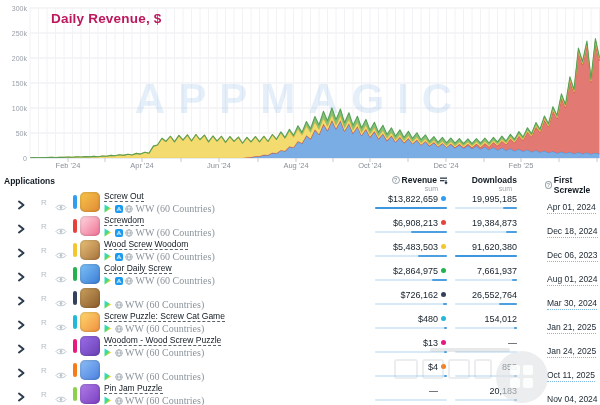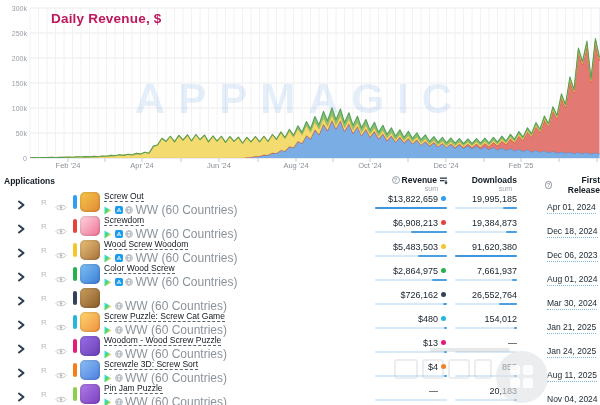--- a/index.html
+++ b/index.html
@@ -4,41 +4,41 @@
 <style>
   html,body{margin:0;padding:0;background:#fff;}
   #app{position:relative;width:600px;height:405px;background:#fff;overflow:hidden;
        font-family:"Liberation Sans",sans-serif;-webkit-font-smoothing:antialiased;}
   
   #chart-wrap{position:absolute;left:0;top:0;width:600px;height:172px;}
   #chart-title{position:absolute;left:51px;top:11px;font-size:13.5px;font-weight:bold;color:#be185d;letter-spacing:.2px;}
   
   #table{position:absolute;left:0;top:172px;width:600px;height:233px;}
   .apps-hdr{position:absolute;left:4px;top:4px;font-size:8.5px;font-weight:bold;color:#141c24;}
-  .col-hdr{position:absolute;top:3px;display:flex;align-items:center;gap:2px;font-size:8.5px;font-weight:bold;color:#141c24;text-align:right;}
+  .col-hdr{position:absolute;top:3px;display:flex;align-items:center;gap:2px;font-size:8.5px;font-weight:bold;color:#141c24;}
   .hdr-rev{left:355px;width:93px;justify-content:flex-end;}
   .hdr-dl{left:435px;width:82px;justify-content:flex-end;}
   .hdr-fr{left:545px;}
   .sum-lbl{position:absolute;top:13px;font-size:7px;color:#9aa5ad;text-align:right;}
   .sum-rev{left:355px;width:83px;}
   .sum-dl{left:435px;width:77px;}
   .qmark{display:inline-flex;width:8px;height:8px;border:1px solid #9aa3ab;border-radius:50%;
          color:#9aa3ab;font-size:6px;font-weight:bold;align-items:center;justify-content:center;box-sizing:border-box;}
   #rows{position:absolute;left:0;top:18px;width:600px;}
   .row{position:absolute;left:0;width:600px;height:24px;}
   .chev{position:absolute;left:16px;top:7px;}
   .rbadge{position:absolute;left:41px;top:8px;font-size:8px;color:#b6bdc4;}
   .eye{position:absolute;left:55px;top:8px;}
   .cbar{position:absolute;left:73px;top:5px;width:3.5px;height:14px;border-radius:2px;}
   .appicon{position:absolute;left:80px;top:2px;width:20px;height:20px;border-radius:5px;
            box-shadow:inset 0 0 3px rgba(0,0,0,.25);}
   .appname{position:absolute;left:104px;top:1px;font-size:8.5px;font-weight:normal;color:#101820;
            border-bottom:1px dashed #5a646e;line-height:10px;cursor:pointer;}
   .subrow{position:absolute;left:104px;top:13px;display:flex;align-items:center;gap:2.5px;}
-  .region{font-size:12px;color:#8b949c;}
+  .region{font-size:10px;color:#8b949c;font-family:Liberation Serif, serif;}
   .val{position:absolute;top:4px;font-size:9px;font-weight:500;color:#16202a;text-align:right;}
   .val-rev{left:355px;width:83px;}
   .val-dl{left:435px;width:82px;}
   .dot{position:absolute;left:441px;top:6px;width:5px;height:5px;border-radius:50%;}
   .track{position:absolute;top:17px;height:2px;border-radius:1px;background:#d8eaf8;}
   .track-rev{left:375px;width:72px;}
   .track-dl{left:455px;width:62px;}
   .seg{position:absolute;right:0;top:0;height:2px;border-radius:1px;background:#4c9fe0;}
   .date{position:absolute;left:547px;top:12px;font-size:8.5px;color:#1b2630;
         border-bottom:1px dotted #7fb9e6;padding-bottom:1px;}
@@ -192,21 +192,21 @@
     </div>
     <div class="sum-lbl sum-rev">sum</div>
 
     <div class="col-hdr hdr-dl">
       <span>Downloads</span>
     </div>
     <div class="sum-lbl sum-dl">sum</div>
 
     <div class="col-hdr hdr-fr">
       <span class="qmark">?</span>
-      <span>First Release</span>
+      <span>First Screwzle</span>
     </div>
 
     <div id="rows">
         <div class="row" style="top: 0px;">
           <span class="chev"><svg width="10" height="12" viewBox="0 0 10 12">
               <polyline points="3,2.5 7.5,6 3,9.5" fill="none" stroke="#2e3d4f" stroke-width="2" stroke-linecap="round" stroke-linejoin="round"></polyline>
             </svg></span>
           <span class="rbadge">R</span>
           <span class="eye"><svg width="12" height="9" viewBox="0 0 12 9">
               <path d="M1 4.5 C3 1.5 9 1.5 11 4.5 C9 7.5 3 7.5 1 4.5 Z" fill="none" stroke="#bcc4cb" stroke-width="1"></path>
@@ -345,21 +345,21 @@
           <span class="chev"><svg width="10" height="12" viewBox="0 0 10 12">
               <polyline points="3,2.5 7.5,6 3,9.5" fill="none" stroke="#2e3d4f" stroke-width="2" stroke-linecap="round" stroke-linejoin="round"></polyline>
             </svg></span>
           <span class="rbadge">R</span>
           <span class="eye"><svg width="12" height="9" viewBox="0 0 12 9">
               <path d="M1 4.5 C3 1.5 9 1.5 11 4.5 C9 7.5 3 7.5 1 4.5 Z" fill="none" stroke="#bcc4cb" stroke-width="1"></path>
               <circle cx="6" cy="4.5" r="1.4" fill="#bcc4cb"></circle>
             </svg></span>
           <span class="cbar" style="background:#23b24b"></span>
           <span class="appicon" style="background:linear-gradient(135deg,#7ec3f7,#3a7bd5)"></span>
-          <span class="appname">Color Wood Screw</span>
+          <span class="appname">Color Daily Screw</span>
           <span class="subrow">
             <svg width="8" height="9" viewBox="0 0 8 9">
               <defs>
                 <linearGradient id="gp" x1="0" y1="0" x2="1" y2="1">
                   <stop offset="0" stop-color="#2fd8ff"></stop>
                   <stop offset="0.45" stop-color="#3ddb84"></stop>
                   <stop offset="0.7" stop-color="#ffd02f"></stop>
                   <stop offset="1" stop-color="#ff4e4e"></stop>
                 </linearGradient>
               </defs>
@@ -516,21 +516,20 @@
           <span class="chev"><svg width="10" height="12" viewBox="0 0 10 12">
               <polyline points="3,2.5 7.5,6 3,9.5" fill="none" stroke="#2e3d4f" stroke-width="2" stroke-linecap="round" stroke-linejoin="round"></polyline>
             </svg></span>
           <span class="rbadge">R</span>
           <span class="eye"><svg width="12" height="9" viewBox="0 0 12 9">
               <path d="M1 4.5 C3 1.5 9 1.5 11 4.5 C9 7.5 3 7.5 1 4.5 Z" fill="none" stroke="#bcc4cb" stroke-width="1"></path>
               <circle cx="6" cy="4.5" r="1.4" fill="#bcc4cb"></circle>
             </svg></span>
           <span class="cbar" style="background:#f77c17"></span>
           <span class="appicon" style="background:linear-gradient(135deg,#8fc0f5,#4a7fe0)"></span>
-          <span class="appname">Screwzle 3D: Screw Sort</span>
           <span class="subrow">
             <svg width="8" height="9" viewBox="0 0 8 9">
               <defs>
                 <linearGradient id="gp" x1="0" y1="0" x2="1" y2="1">
                   <stop offset="0" stop-color="#2fd8ff"></stop>
                   <stop offset="0.45" stop-color="#3ddb84"></stop>
                   <stop offset="0.7" stop-color="#ffd02f"></stop>
                   <stop offset="1" stop-color="#ff4e4e"></stop>
                 </linearGradient>
               </defs>
@@ -545,21 +544,21 @@
           </span>
           <span class="val val-rev">$4</span>
           <span class="dot" style="background:#f77c17"></span>
           <span class="track track-rev">
             <span class="seg" style="width:3px;"></span>
           </span>
           <span class="val val-dl">855</span>
           <span class="track track-dl">
             <span class="seg" style="width:3px;"></span>
           </span>
-          <span class="date">Aug 11, 2025</span>
+          <span class="date">Oct 11, 2025</span>
         </div>
         <div class="row" style="top: 192px;">
           <span class="chev"><svg width="10" height="12" viewBox="0 0 10 12">
               <polyline points="3,2.5 7.5,6 3,9.5" fill="none" stroke="#2e3d4f" stroke-width="2" stroke-linecap="round" stroke-linejoin="round"></polyline>
             </svg></span>
           <span class="rbadge">R</span>
           <span class="eye"><svg width="12" height="9" viewBox="0 0 12 9">
               <path d="M1 4.5 C3 1.5 9 1.5 11 4.5 C9 7.5 3 7.5 1 4.5 Z" fill="none" stroke="#bcc4cb" stroke-width="1"></path>
               <circle cx="6" cy="4.5" r="1.4" fill="#bcc4cb"></circle>
             </svg></span>

